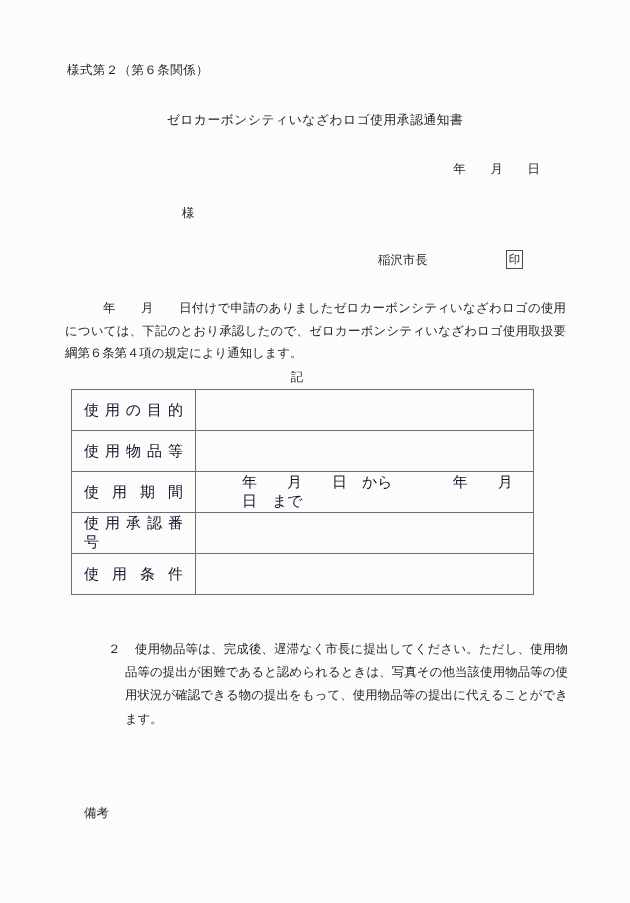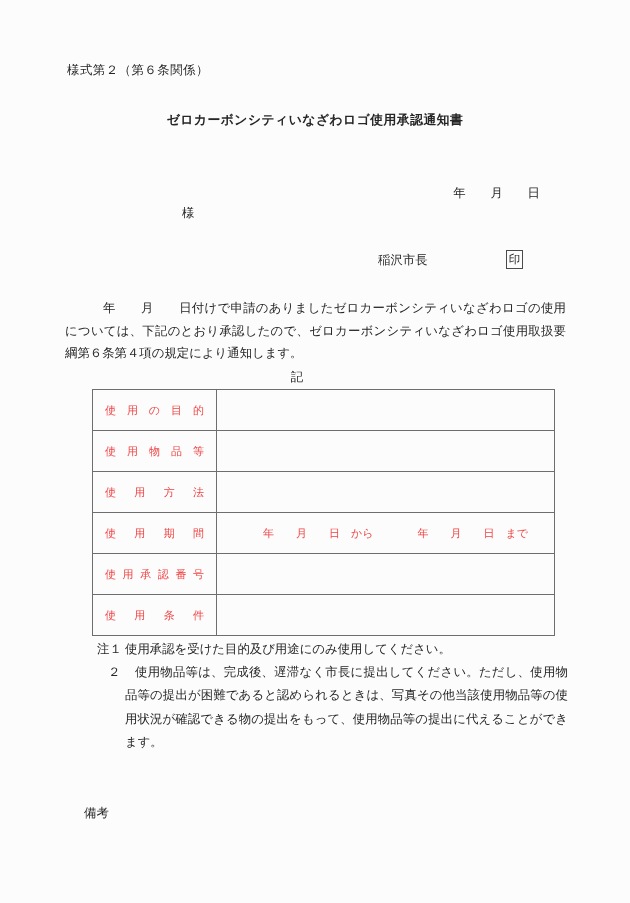--- a/index.html
+++ b/index.html
@@ -16,31 +16,30 @@
 
   .form-number {
     left: 67px; top: 61px;
     line-height: 18px;
     letter-spacing: 0.5px;
     text-align: right;
   }
   .doc-title {
     left: 0; right: 0; top: 111px;
     text-align: center;
-    font-weight: bold;
+    font-weight: normal;
     font-size: 12.8px;
     line-height: 18px;
     letter-spacing: 0.5px;
   }
   .date-line {
     left: 0; right: 0; top: 160px;
     text-align: right;
     padding-right: 90px;
     line-height: 18px;
-    margin-top: 24px;
   }
   .addressee {
     left: 182px; top: 204px;
     line-height: 18px;
   }
   .signer-row { left: 0; top: 249px; right: 0; height: 22px; }
   .signer-title {
     position: absolute; left: 378px; top: 2px;
     line-height: 18px;
   }
@@ -56,26 +55,26 @@
     line-height: 22.6px;
     text-align: justify;
   }
   .record-heading {
     left: 65px; top: 368px; width: 464px;
     text-align: center;
     line-height: 18px;
   }
   table.detail-table {
     position: absolute;
-    left: 92px; top: 389px;
+    left: 71px; top: 389px;
     width: 463px;
     border-collapse: collapse;
     table-layout: fixed;
-    font-size: 11px;
-    color: #ef4444;
+    font-size: 15px;
+    color: #0f172a;
   }
   .detail-table col.c-label { width: 124px; }
   .detail-table th, .detail-table td {
     border: 1px solid #6e6e6e;
     height: 41px;
     vertical-align: middle;
     font-weight: normal;
   }
   .detail-table th.label-cell {
     padding: 0 12px;
@@ -132,43 +131,35 @@
   <tbody>
     <tr>
       <th class="label-cell">使 用 の 目 的</th>
       <td class="value-cell"></td>
     </tr>
     <tr>
       <th class="label-cell">使 用 物 品 等</th>
       <td class="value-cell"></td>
     </tr>
     <tr>
-      <th class="label-cell">使 用 方 法</th>
-      <td class="value-cell"></td>
-    </tr>
-    <tr>
       <th class="label-cell">使 用 期 間</th>
       <td class="value-cell">年　　月　　日　から　　　　年　　月　　日　まで</td>
     </tr>
     <tr>
       <th class="label-cell">使 用 承 認 番 号</th>
       <td class="value-cell"></td>
     </tr>
     <tr>
       <th class="label-cell">使 用 条 件</th>
       <td class="value-cell"></td>
     </tr>
   </tbody>
 </table>
 
 <div class="abs notes">
-  <div class="note note-1">
-    <span class="note-label">注１</span>
-    <span class="note-text">使用承認を受けた目的及び用途にのみ使用してください。</span>
-  </div>
   <div class="note note-2">
     <span class="note-label">２</span>
     <span class="note-text">使用物品等は、完成後、遅滞なく市長に提出してください。ただし、使用物品等の提出が困難であると認められるときは、写真その他当該使用物品等の使用状況が確認できる物の提出をもって、使用物品等の提出に代えることができます。</span>
   </div>
 </div>
 
 <div class="abs remarks">
   <span class="remarks-label">備考</span>
 </div>
 

